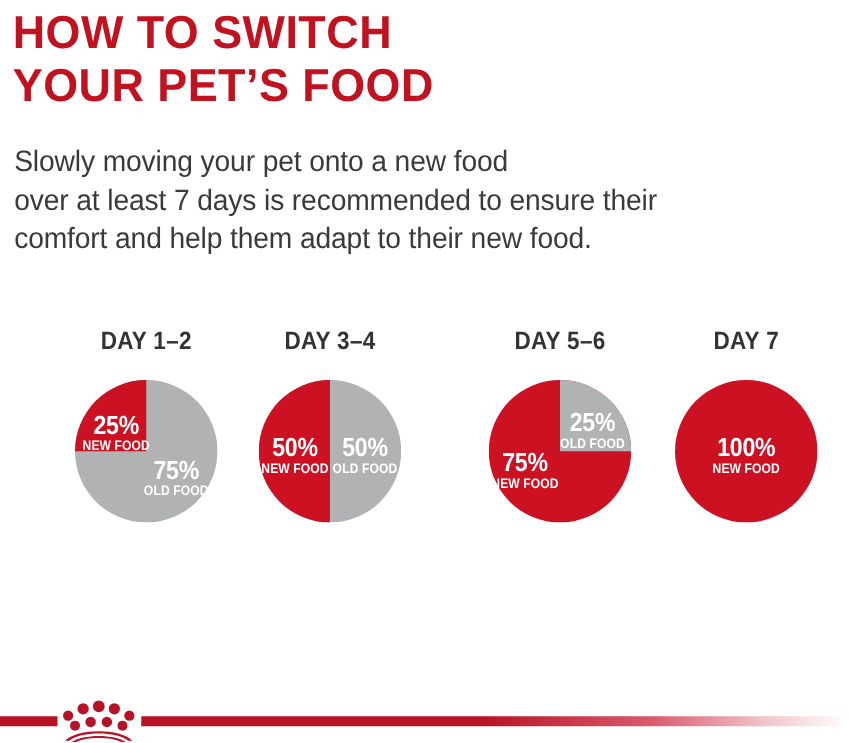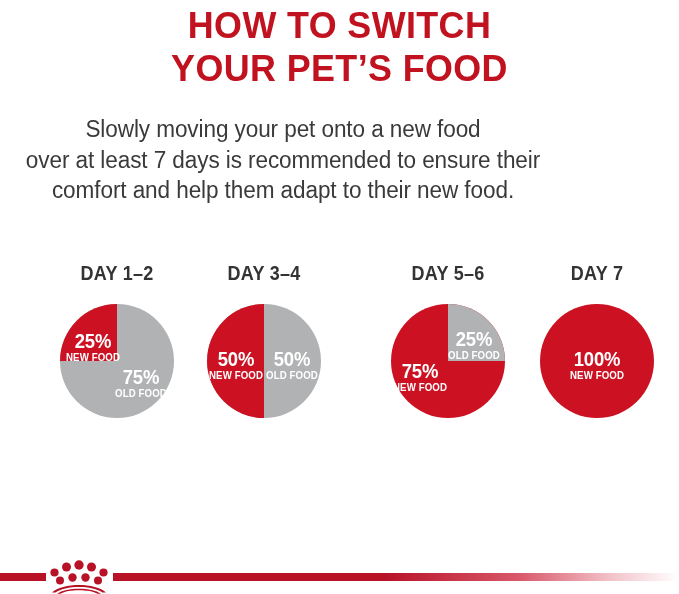--- a/index.html
+++ b/index.html
@@ -15,41 +15,40 @@
     font-family: "Liberation Sans", sans-serif;
     -webkit-font-smoothing: antialiased;
   }
 
   
   .title-block {
     position: absolute;
     top: 4px;
     left: 0;
     width: 679px;
-    text-align: center;
   }
   .title-line {
     display: block;
     color: #c1121f;
     font-family: "Liberation Sans Narrow", "Liberation Sans", sans-serif;
     font-weight: bold;
     font-size: 37px;
     line-height: 43px;
     letter-spacing: 0.4px;
     text-transform: uppercase;
     transform: scaleX(0.97);
   }
 
   
   .body-block {
     position: absolute;
     top: 114px;
     left: 0;
     width: 566px;
-    text-align: center;
+    text-align: left;
   }
   .body-line {
     display: block;
     color: #3a3a3a;
     font-family: "Liberation Sans", sans-serif;
     font-weight: normal;
     font-size: 23.5px;
     line-height: 30.5px;
     letter-spacing: -0.1px;
     transform: scaleX(0.96);

